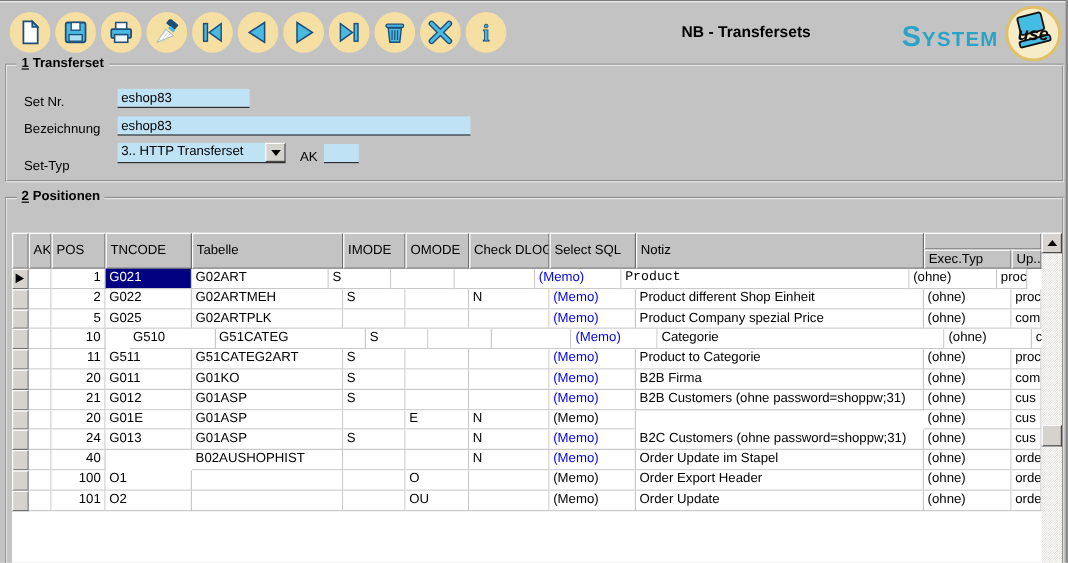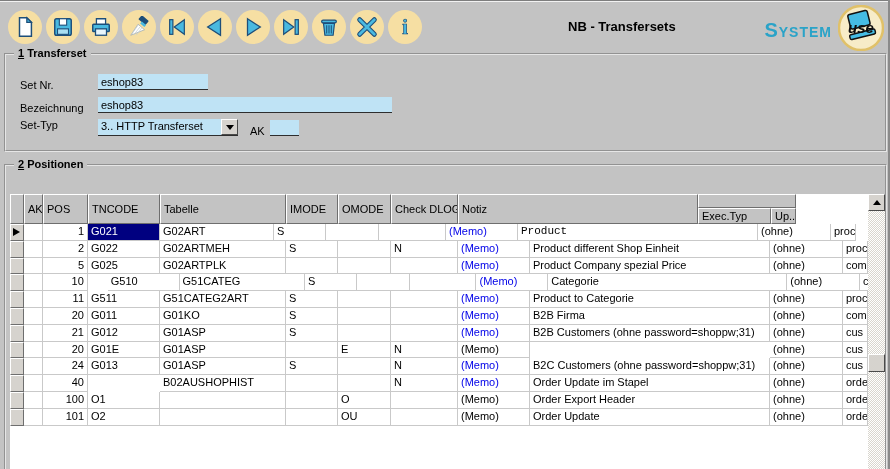--- a/index.html
+++ b/index.html
@@ -13,21 +13,21 @@
   .frame-right{position:absolute;right:0;top:0;width:2px;height:469px;background:#8a8a8a;}
 
   
   .topbar{position:absolute;left:0;top:2px;width:890px;height:50px;}
   .toolbar{position:absolute;left:8px;top:8px;display:flex;gap:4px;}
   .tbtn{width:34px;height:34px;border-radius:50%;background:#f6dfa3;
     display:flex;align-items:center;justify-content:center;cursor:default;}
   .tbtn svg{display:block;}
   .title{position:absolute;left:568px;top:17px;font-size:13px;font-weight:bold;}
   .brand{position:absolute;right:6px;top:3px;display:flex;align-items:center;gap:6px;}
-  .brand-text{font-variant:small-caps;font-weight:bold;font-size:20px;color:#2aa3c8;
+  .brand-text{font-variant:small-caps;font-weight:bold;font-size:24px;color:#2aa3c8;
     letter-spacing:1px;line-height:46px;}
 
   
   .groupbox{position:absolute;border:2px groove #e6e6e6;}
   .gb1{left:4px;top:53px;width:879px;height:95px;}
   .gb2{left:4px;top:164px;width:879px;height:312px;}
   .gb-label{position:absolute;top:-8px;left:8px;background:#c3c3c3;padding:0 4px;
     font-size:11px;font-weight:bold;white-space:nowrap;}
   .gb-label .hot{text-decoration:underline;}
 
@@ -204,21 +204,21 @@
   <div class="gb-label">
     <span class="hot">1</span>&nbsp;<span>Transferset</span>
   </div>
 
   <div class="flabel" style="left:14px;top:24px">Set Nr.</div>
   <input class="field" style="left: 92px; top: 19px; width: 104px;" value="eshop83">
 
   <div class="flabel" style="left:14px;top:47px">Bezeichnung</div>
   <input class="field" style="left: 92px; top: 42px; width: 288px;" value="eshop83">
 
-  <div class="flabel" style="left:14px;top:64px">Set-Typ</div>
+  <div class="flabel" style="left:14px;top:78px">Set-Typ</div>
   <div class="combo" style="left:92px;top:64px">
     <div class="combo-field">3.. HTTP Transferset</div>
     <div class="combo-btn">
       <span class="arrow-down"></span>
     </div>
   </div>
 
   <div class="flabel" style="left:244px;top:70px">AK</div>
   <input class="field" style="left: 264px; top: 65px; width: 23px;" value="">
 </div>
@@ -231,20 +231,21 @@
   <div class="grid">
     <div id="grid-header" class="hdr-row">
         <div class="hcell" style="width: 14px;"></div>
         <div class="hcell" style="width: 19px;">AK</div>
         <div class="hcell" style="width: 45px;">POS</div>
         <div class="hcell" style="width: 72px;">TNCODE</div>
         <div class="hcell" style="width: 126px;">Tabelle</div>
         <div class="hcell" style="width: 52px;">IMODE</div>
         <div class="hcell" style="width: 53px;">OMODE</div>
         <div class="hcell" style="width: 67px;">Check DLOG</div>
+        <div class="hcell" style="width: 72px;">Select SQL</div>
         <div class="hcell" style="width: 240px;">Notiz</div>
         <div class="hgroup">
           <div class="hband" style="width: 98px;"></div>
           <div class="hsub">
             <div class="hcell" style="width: 73px;">Exec.Typ</div>
             <div class="hcell" style="width: 25px;">Up..</div>
           </div>
         </div>
       </div>
     <div id="grid-body">

